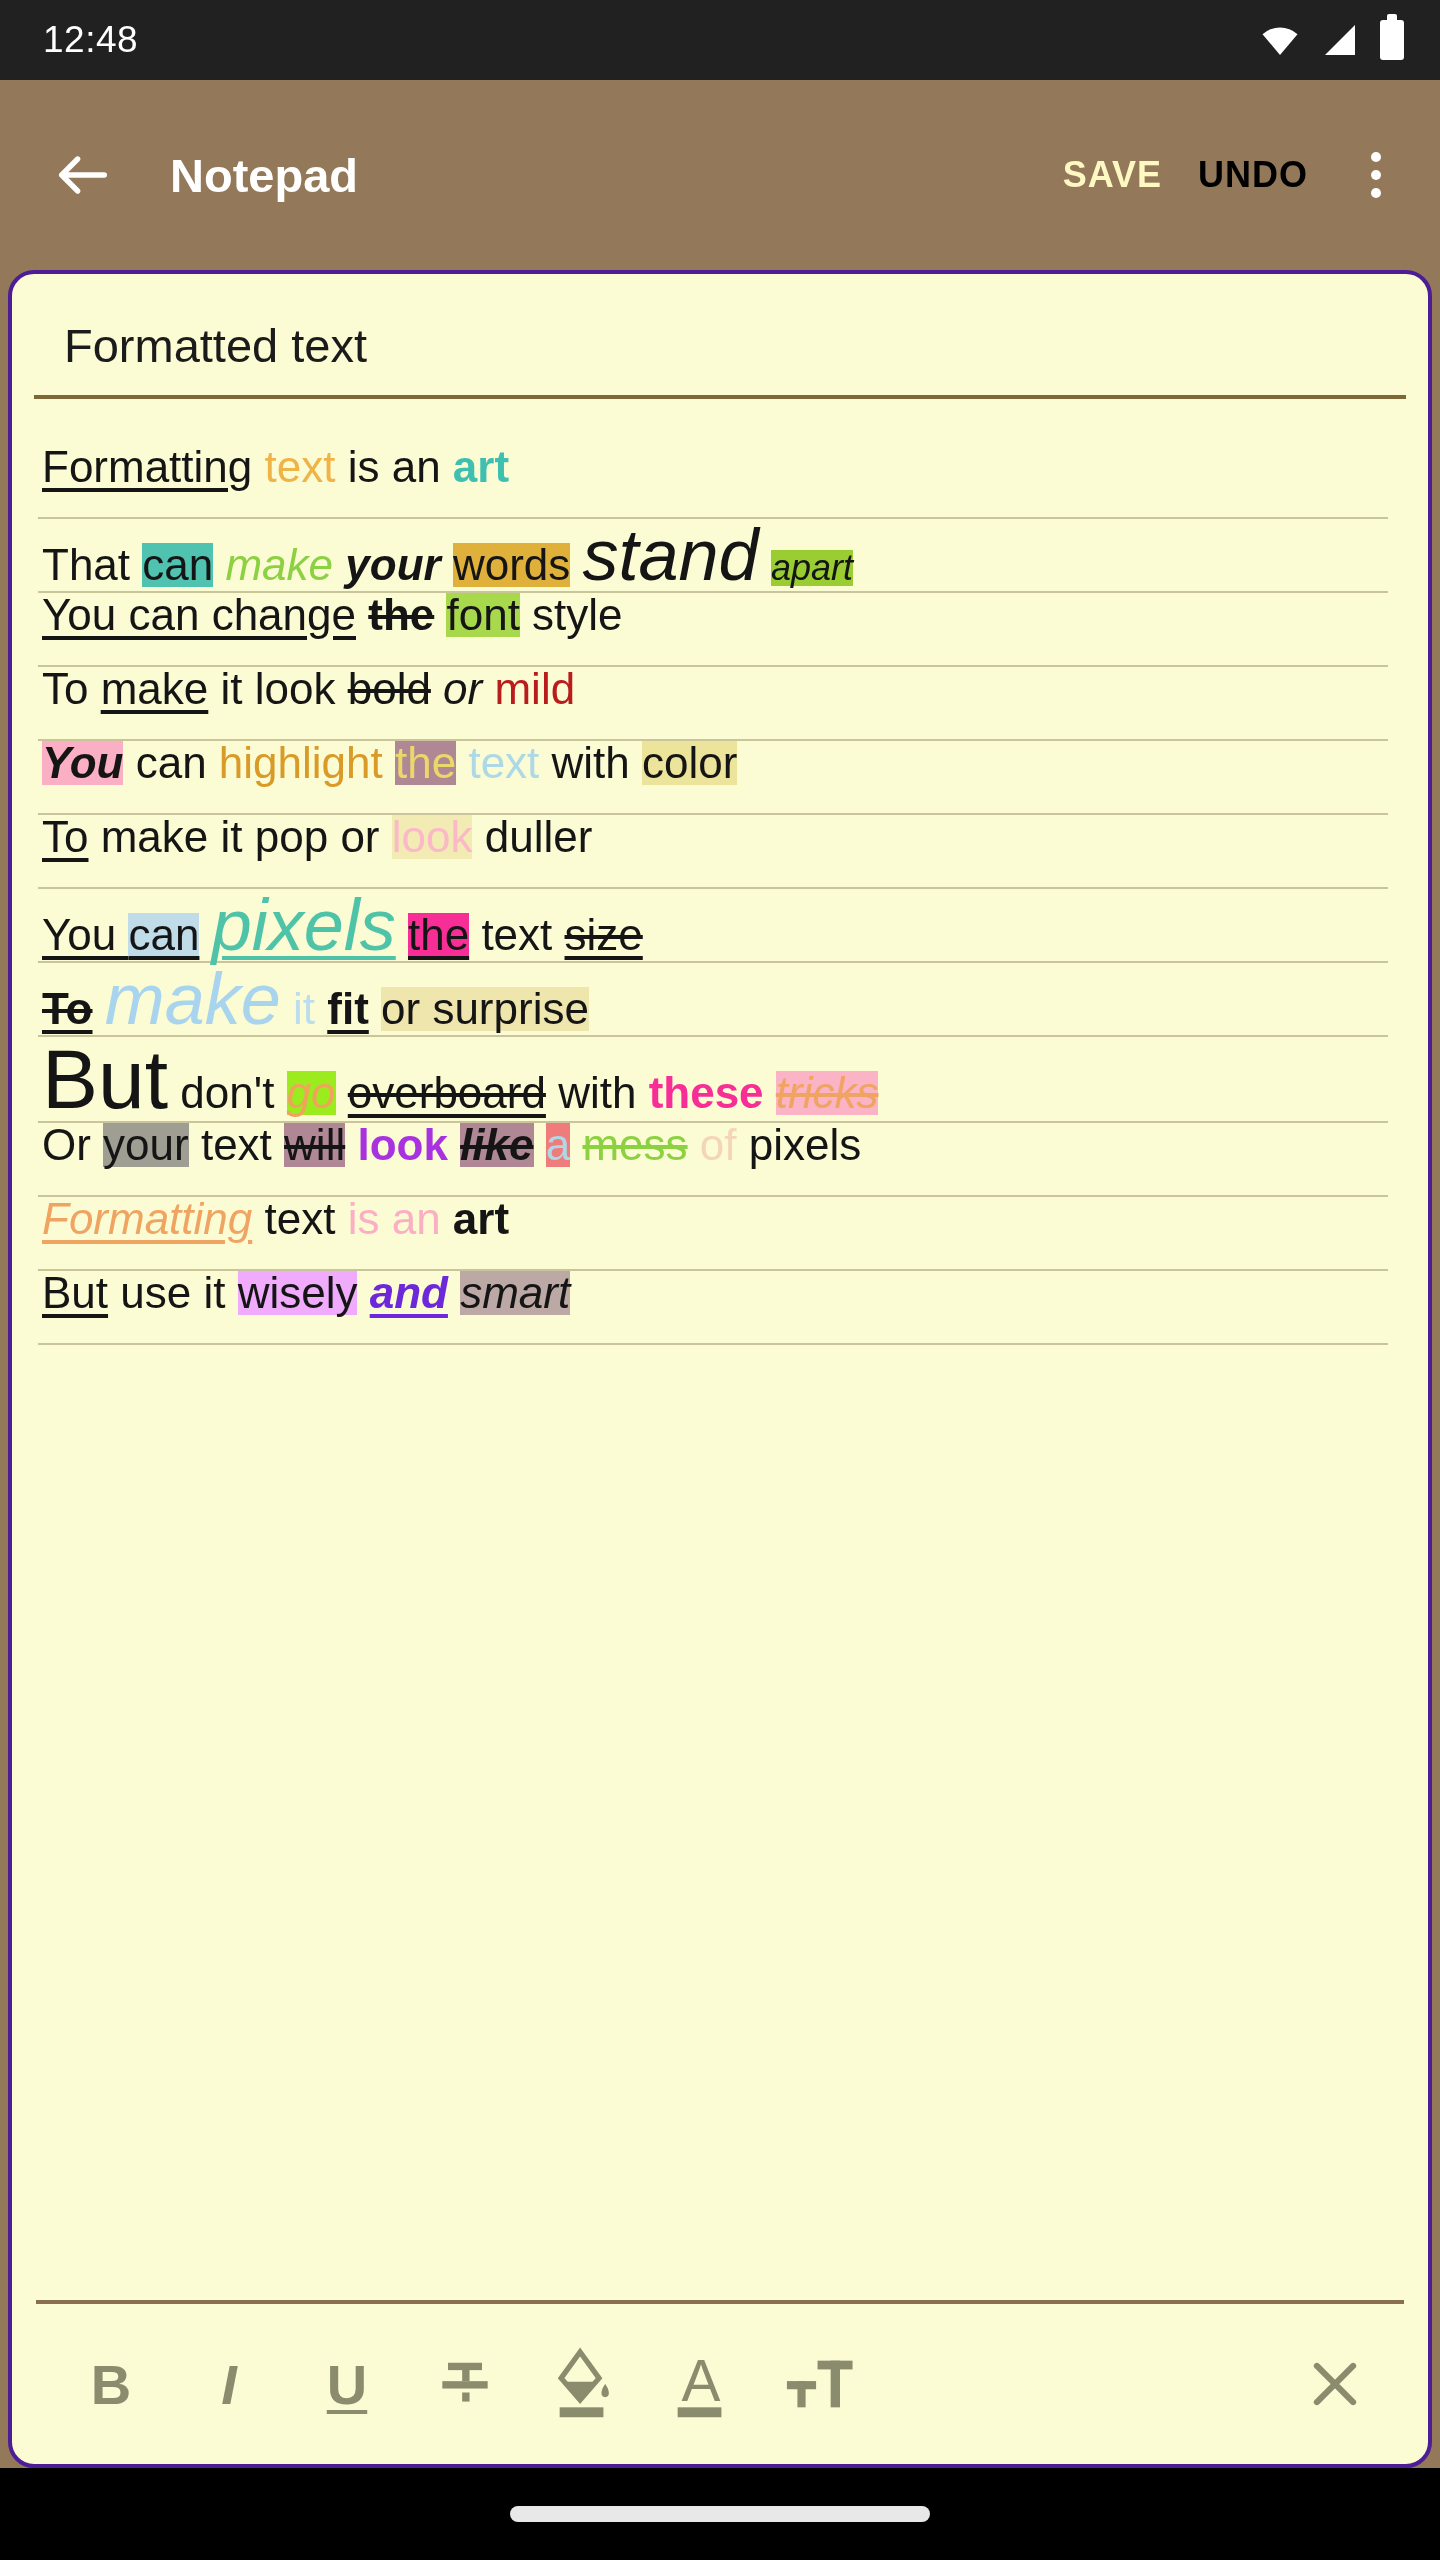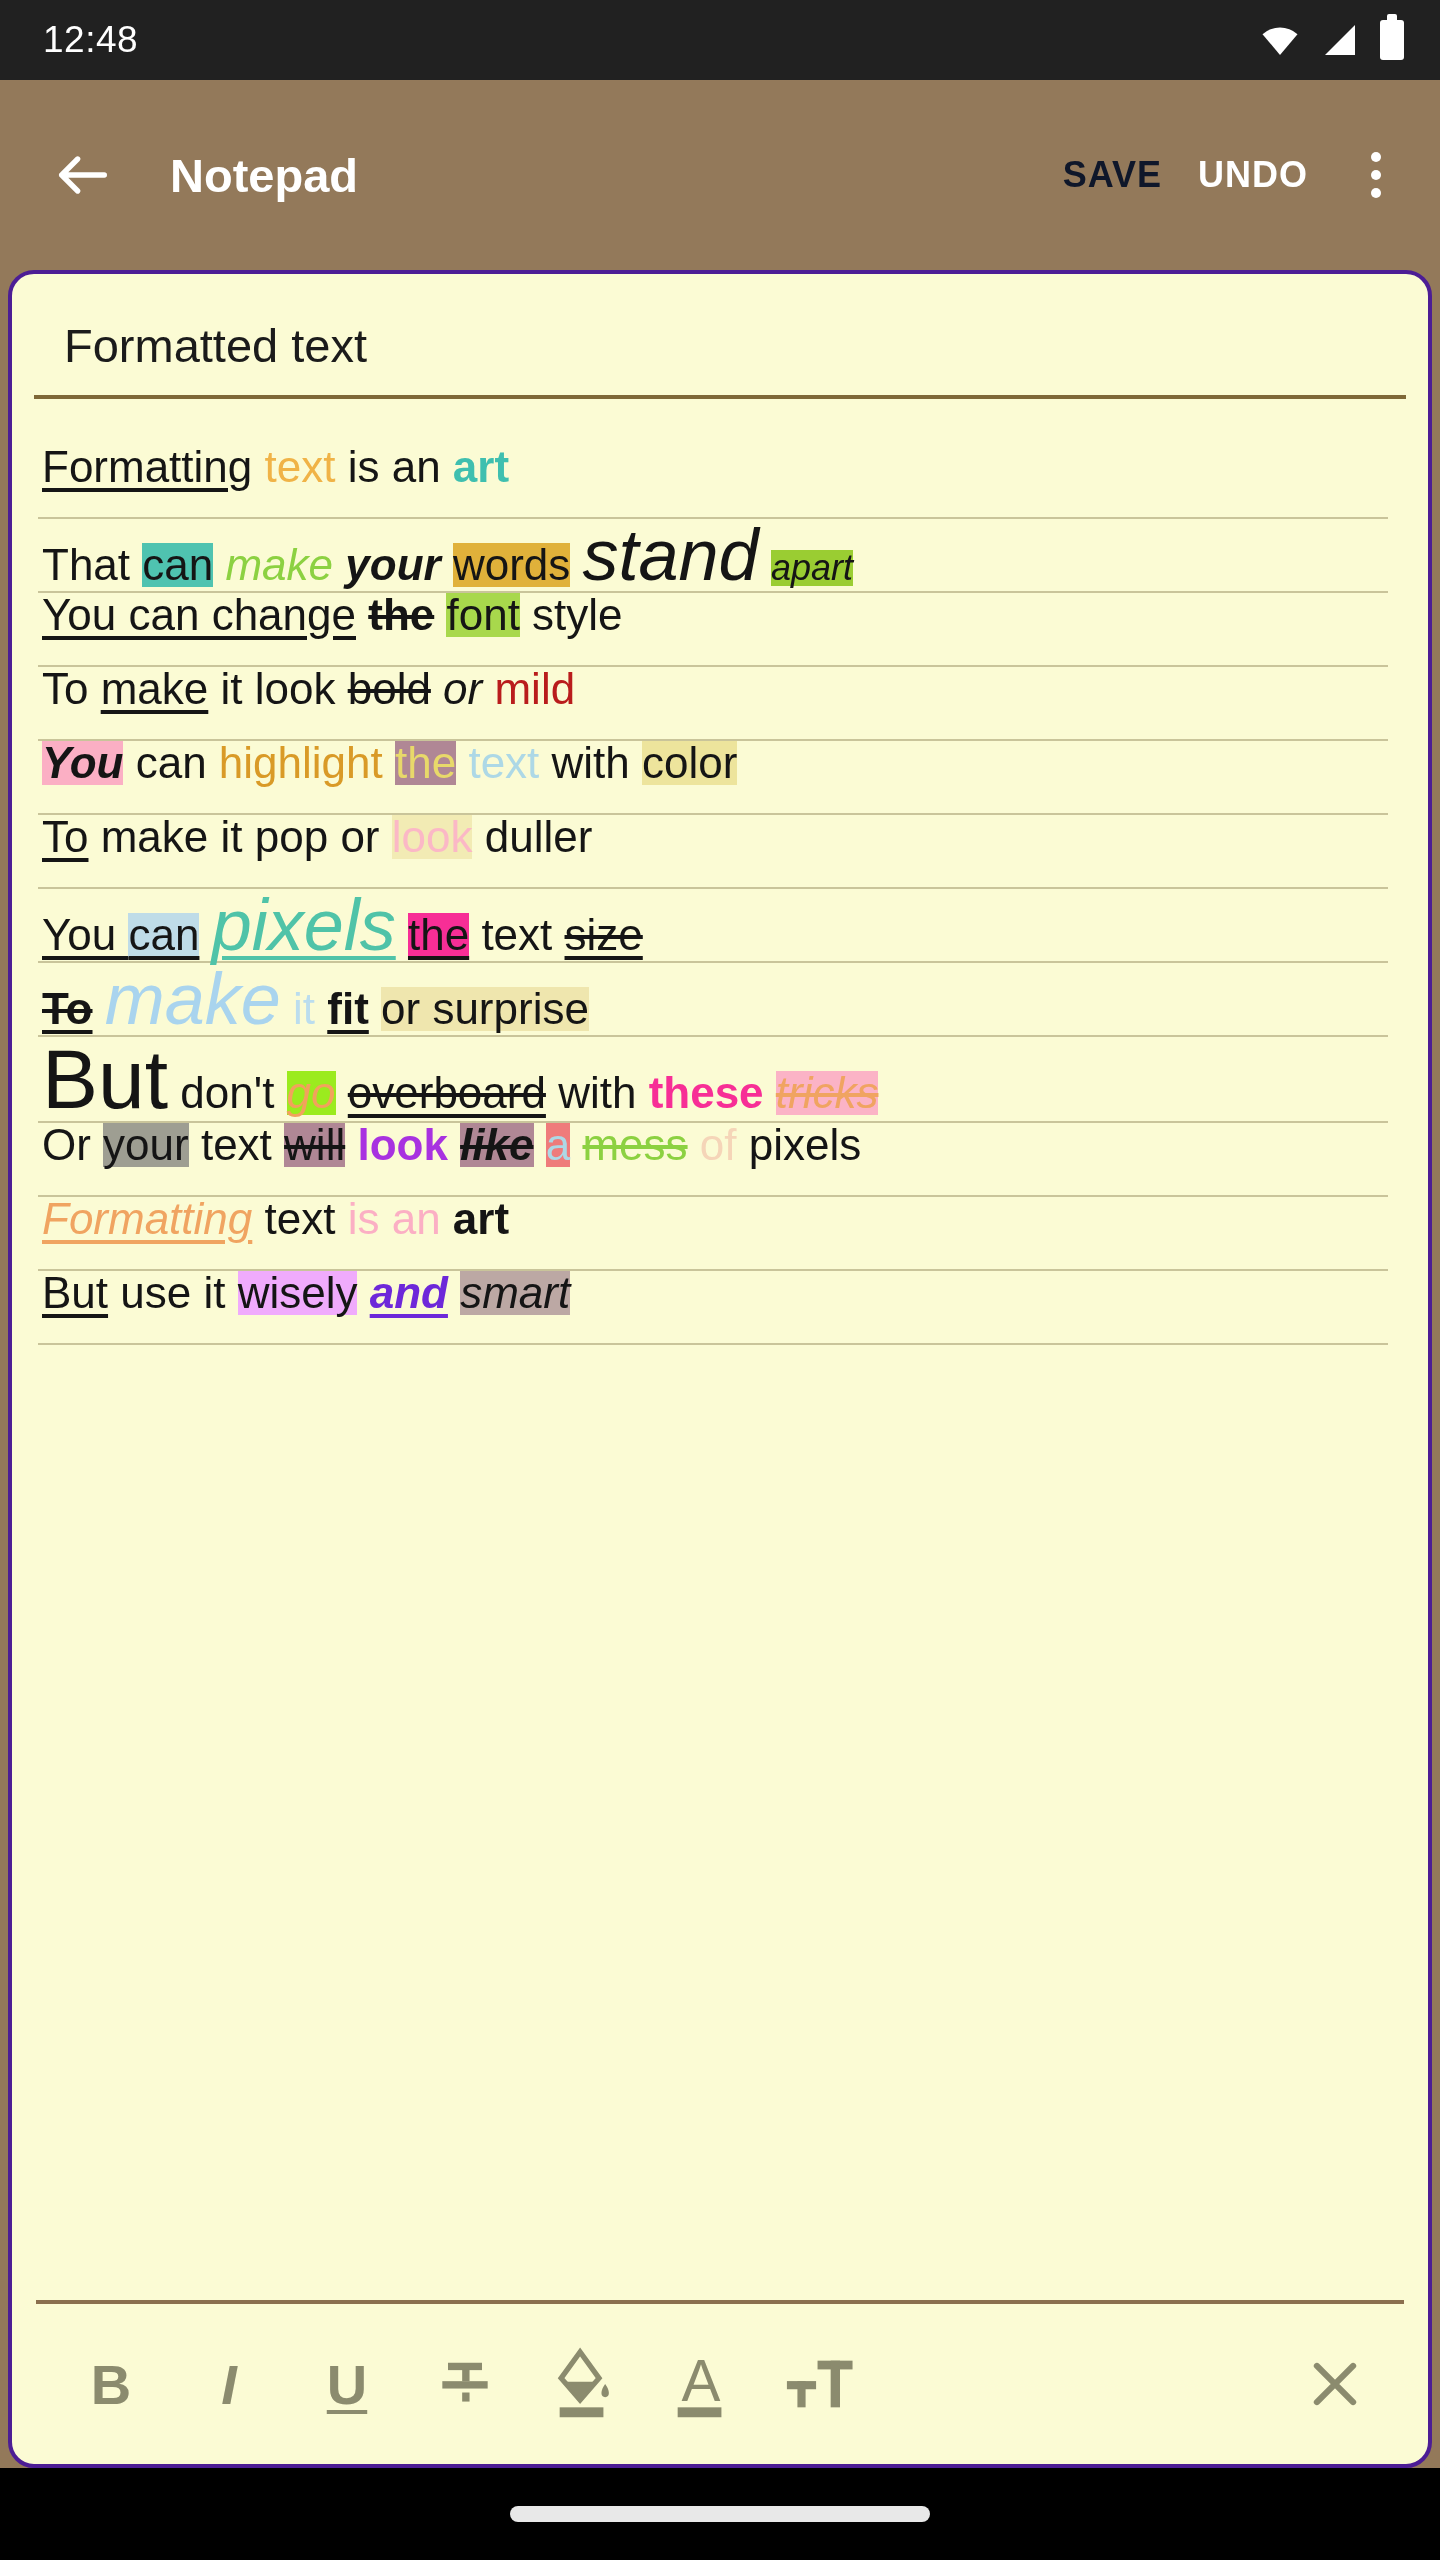--- a/index.html
+++ b/index.html
@@ -25,22 +25,22 @@
   .ic-batt::before { content: ""; position: absolute; top: -6px; left: 7px; width: 10px; height: 6px; background: #fff; border-radius: 2px 2px 0 0; }
 
   
   .appbar {
     height: 190px; background: #93795A; flex: 0 0 190px;
     display: flex; align-items: center; padding: 0 28px 0 46px; gap: 0;
   }
   .back-btn { width: 74px; height: 74px; display: flex; align-items: center; justify-content: center; cursor: pointer; }
   .appbar-title { color: #fff; font-size: 47px; font-weight: bold; margin-left: 50px; white-space: nowrap; }
   .appbar-spacer { flex: 1; }
-  .appbar-action { color: #0f172a; font-size: 36px; font-weight: bold; letter-spacing: 1px; padding: 14px 18px; cursor: pointer; }
-  .appbar-action.dim { color: #ffffff; }
+  .appbar-action { color: #fef9c3; font-size: 36px; font-weight: bold; letter-spacing: 1px; padding: 14px 18px; cursor: pointer; }
+  .appbar-action.dim { color: #000000; }
   .overflow-btn { width: 72px; height: 80px; display: flex; flex-direction: column; align-items: center; justify-content: center; gap: 8px; cursor: pointer; margin-left: 14px; }
   .overflow-btn i { width: 10px; height: 10px; border-radius: 50%; background: #fff; display: block; }
 
   
   .card-wrap { flex: 1; background: #93795A; padding: 0; position: relative; }
   .card {
     position: absolute; left: 8px; right: 8px; top: 0; bottom: 0;
     background: #FBFBD4; border: 4px solid #4c1d95;
     border-radius: 26px; display: flex; flex-direction: column;
     overflow: hidden;

